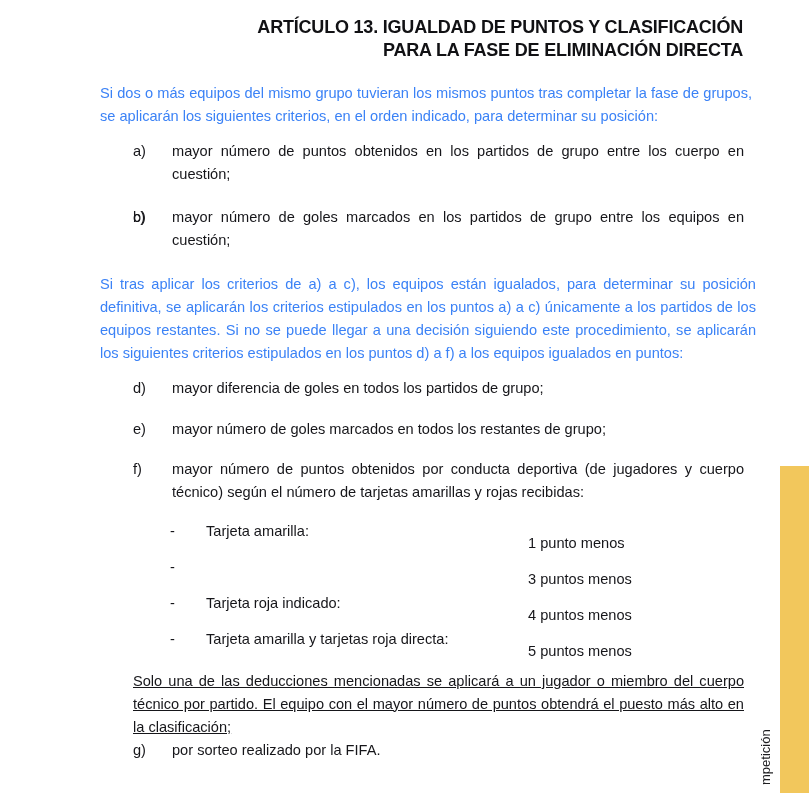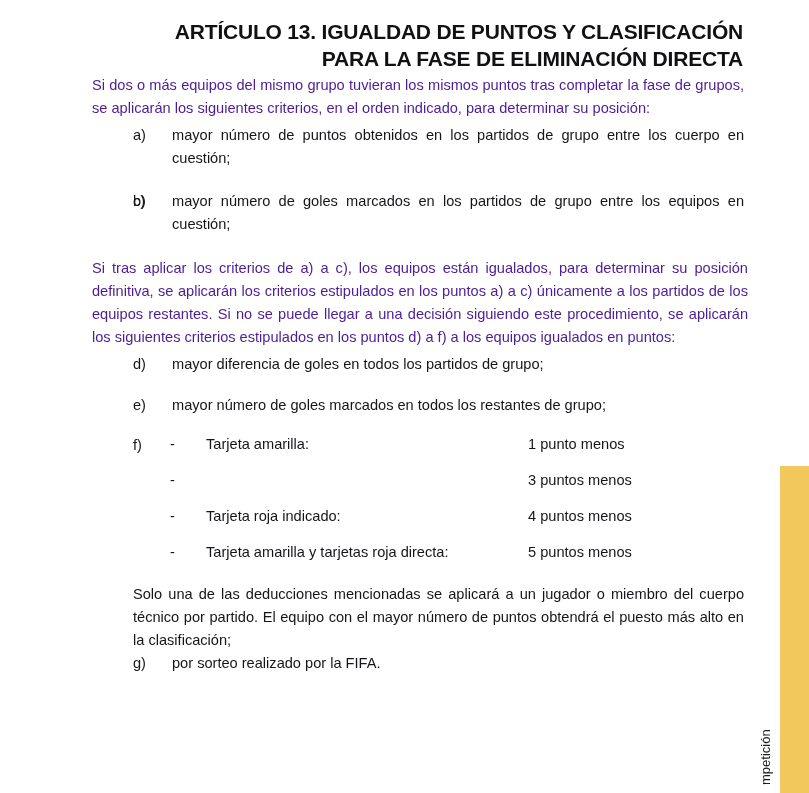--- a/index.html
+++ b/index.html
@@ -25,42 +25,42 @@
     background: #ffffff;
   }
 
   
   .doc-title {
     position: absolute;
     left: 88px;
     top: 4px;
     width: 655px;
     text-align: right;
-    font-size: 21px;
+    font-size: 18px;
     font-weight: 700;
     line-height: 1.29;
     letter-spacing: -0.2px;
     color: #111114;
   }
   .doc-title .ln1 { display: block; }
   .doc-title .ln2 { display: block; }
 
   
   .body-col {
     position: absolute;
     left: 88px;
     top: 70px;
     width: 656px;
   }
 
   p.para {
-    margin: 4px;
+    margin: 12px;
     font-size: 14.6px;
     line-height: 1.58;
-    color: #4c1d95;
+    color: #3b82f6;
     text-align: justify;
     text-justify: inter-word;
   }
   p.para.intro { width: 652px; }
   p.para.mid   { width: 656px; margin-top: 21px; }
 
   
   ol.alpha-list {
     list-style: none;
     margin: 0;
@@ -115,34 +115,35 @@
   }
   .dash-row .label {
     position: absolute;
     left: 118px;
     top: 0;
     white-space: nowrap;
   }
   .dash-row .value {
     position: absolute;
     left: 440px;
-    top: 0;
+    top: 12px;
     white-space: nowrap;
     text-align: center;
   }
 
   
   p.closing {
     margin: 4px 0 0 0;
     padding-left: 45px;
     width: 611px;
     font-size: 14.6px;
     line-height: 1.58;
     text-align: justify;
     text-justify: inter-word;
+    text-decoration: underline;
   }
 
   .group-g { margin-top: 20px; }
 
   
   .side-tab {
     position: absolute;
     right: 0;
     top: 466px;
     width: 29px;
@@ -197,20 +198,21 @@
       <li class="alpha-item tight">
         <span class="marker">d)</span>
         <span class="txt">mayor diferencia de goles en todos los partidos de grupo;</span>
       </li>
       <li class="alpha-item tight">
         <span class="marker">e)</span>
         <span class="txt">mayor número de goles marcados en todos los restantes de grupo;</span>
       </li>
       <li class="alpha-item">
         <span class="marker">f)</span>
+        <span class="txt">mayor número de puntos obtenidos por conducta deportiva (de jugadores y cuerpo técnico) según el número de tarjetas amarillas y rojas recibidas:</span>
       </li>
     </ol>
 
     <ul class="dash-list">
       <li class="dash-row">
         <span class="dash">-</span>
         <span class="label">Tarjeta amarilla:</span>
         <span class="value">1 punto menos</span>
       </li>
       <li class="dash-row">

